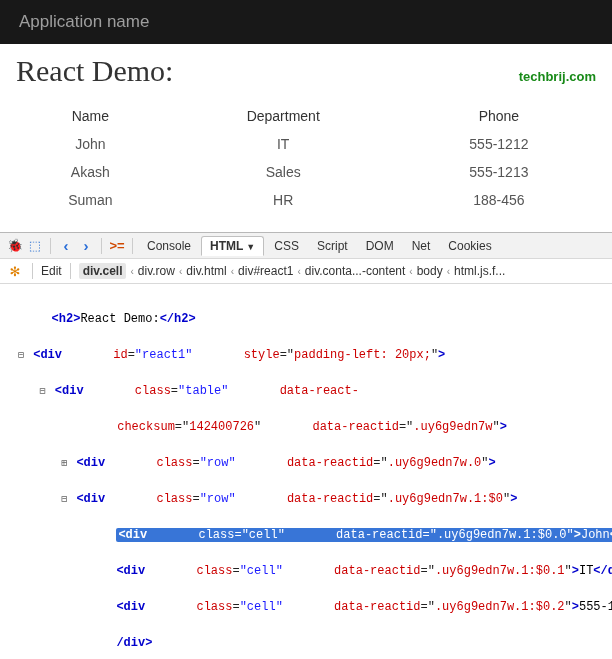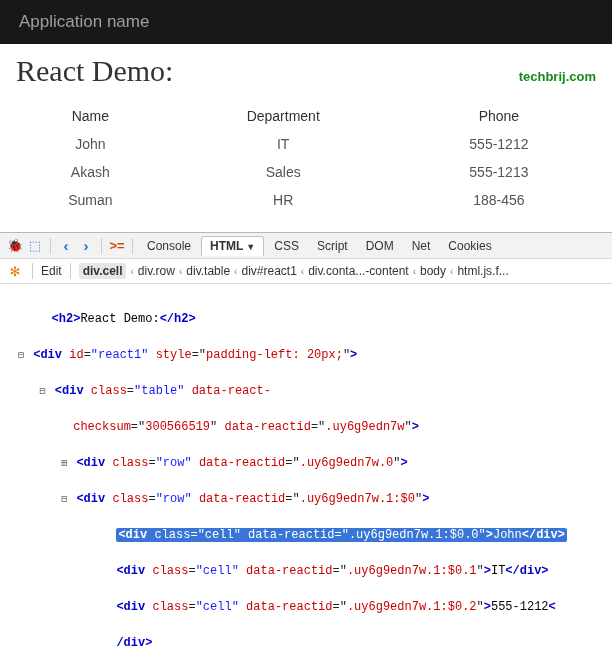--- a/index.html
+++ b/index.html
@@ -22,21 +22,21 @@
   .tab { padding: 2px 8px; font-size: 12px; color: #333; cursor: pointer; border-radius: 3px 3px 0 0; }
   .tab.active { background: #fff; border: 1px solid #c0c0c0; border-bottom: 1px solid #fff; margin-bottom: -1px; font-weight: 700; }
   .tab .drop { font-size: 9px; margin-left: 3px; }
   .crumb-bar { display: flex; align-items: center; gap: 4px; font-size: 12px; overflow: hidden; flex-wrap: nowrap; padding: 3px 6px; border-bottom: 1px solid #d9d9d9; }
   .crumb-bar .chev { color: #888; font-size: 10px; }
   .crumb { white-space: nowrap; cursor: pointer; }
   .crumb.active { font-weight: 700; background: #e6e6e6; padding: 1px 4px; border-radius: 2px; }
   .code-panel { font-family: Consolas, "Courier New", monospace; font-size: 12px; line-height: 1.5; padding: 8px 4px 8px 30px; color: #222; white-space: pre; overflow-x: auto; }
   .twisty { display: inline-block; width: 10px; color: #666; text-align: center; margin-left: -14px; font-size: 10px; cursor: pointer; }
   .tag { color: #0000cc; font-weight: bold; }
-  .attr-n { color: #cc0000; }
+  .attr-n { color: #cc0000; margin-left: 44px; }
   .attr-v { color: #1a1aff; }
   .react-attr-v { color: #cc0000; }
   .txt { color: #000; }
   .sel-line { background: #3875d7; color: #fff; border-radius: 2px; padding: 0 2px; }
   .sel-line .tag, .sel-line .attr-n, .sel-line .attr-v, .sel-line .react-attr-v, .sel-line .txt { color: #fff; }
 </style>
 </head>
 <body>
 
 <div class="app-header">
@@ -97,36 +97,36 @@
 
   <div class="crumb-bar">
     <span class="dt-icon orange">✻</span>
     <span class="dt-sep"></span>
     <span class="crumb">Edit</span>
     <span class="dt-sep"></span>
     <span class="crumb active">div.cell</span>
     <span class="chev">‹</span>
     <span class="crumb">div.row</span>
     <span class="chev">‹</span>
-    <span class="crumb">div.table</span>
+    <span class="crumb">div.html</span>
     <span class="chev">‹</span>
     <span class="crumb">div#react1</span>
     <span class="chev">‹</span>
     <span class="crumb">div.conta...-content</span>
     <span class="chev">‹</span>
     <span class="crumb">body</span>
     <span class="chev">‹</span>
     <span class="crumb">html.js.f...</span>
   </div>
 
   <div class="code-panel">
 <div>   <span class="tag">&lt;h2&gt;</span><span class="txt">React Demo:</span><span class="tag">&lt;/h2&gt;</span></div>
 <div><span class="twisty">⊟</span> <span class="tag">&lt;div</span> <span class="attr-n">id</span>=<span class="attr-v">"react1"</span> <span class="attr-n">style</span>="<span class="react-attr-v">padding-left: 20px;</span>"<span class="tag">&gt;</span></div>
 <div>   <span class="twisty">⊟</span> <span class="tag">&lt;div</span> <span class="attr-n">class</span>=<span class="attr-v">"table"</span> <span class="attr-n">data-react-</span></div>
-<div>      <span class="attr-n">checksum</span>="<span class="react-attr-v">300566519</span>" <span class="attr-n">data-reactid</span>="<span class="react-attr-v">.uy6g9edn7w</span>"<span class="tag">&gt;</span></div>
+<div>      <span class="attr-n">checksum</span>="<span class="react-attr-v">142400726</span>" <span class="attr-n">data-reactid</span>="<span class="react-attr-v">.uy6g9edn7w</span>"<span class="tag">&gt;</span></div>
 <div>      <span class="twisty">⊞</span> <span class="tag">&lt;div</span> <span class="attr-n">class</span>=<span class="attr-v">"row"</span> <span class="attr-n">data-reactid</span>="<span class="react-attr-v">.uy6g9edn7w.0</span>"<span class="tag">&gt;</span></div>
 <div>      <span class="twisty">⊟</span> <span class="tag">&lt;div</span> <span class="attr-n">class</span>=<span class="attr-v">"row"</span> <span class="attr-n">data-reactid</span>="<span class="react-attr-v">.uy6g9edn7w.1:$0</span>"<span class="tag">&gt;</span></div>
 <div>            <span class="sel-line"><span class="tag">&lt;div</span> <span class="attr-n">class</span>=<span class="attr-v">"cell"</span> <span class="attr-n">data-reactid</span>="<span class="react-attr-v">.uy6g9edn7w.1:$0.0</span>"<span class="tag">&gt;</span><span class="txt">John</span><span class="tag">&lt;/div&gt;</span></span></div>
 <div>            <span class="tag">&lt;div</span> <span class="attr-n">class</span>=<span class="attr-v">"cell"</span> <span class="attr-n">data-reactid</span>="<span class="react-attr-v">.uy6g9edn7w.1:$0.1</span>"<span class="tag">&gt;</span><span class="txt">IT</span><span class="tag">&lt;/div&gt;</span></div>
 <div>            <span class="tag">&lt;div</span> <span class="attr-n">class</span>=<span class="attr-v">"cell"</span> <span class="attr-n">data-reactid</span>="<span class="react-attr-v">.uy6g9edn7w.1:$0.2</span>"<span class="tag">&gt;</span><span class="txt">555-1212</span><span class="tag">&lt;</span></div>
 <div>            <span class="tag">/div&gt;</span></div>
 
 
 
 

